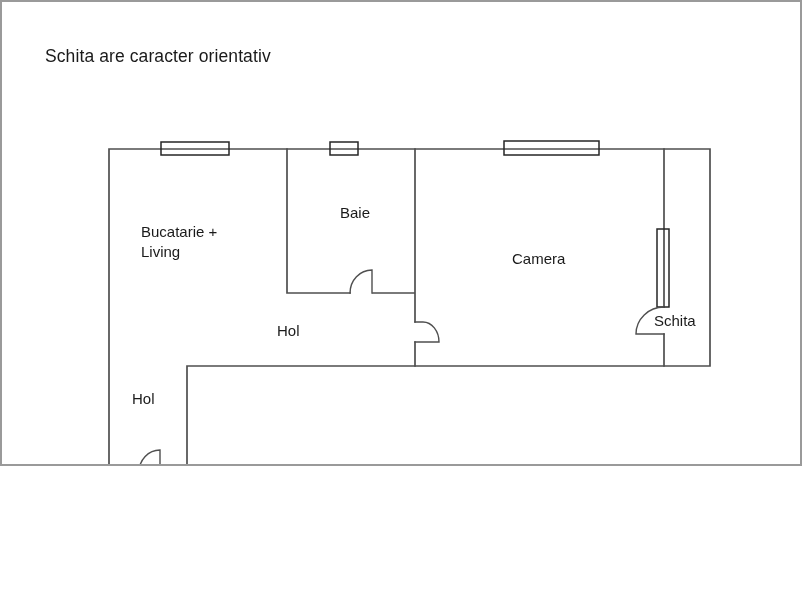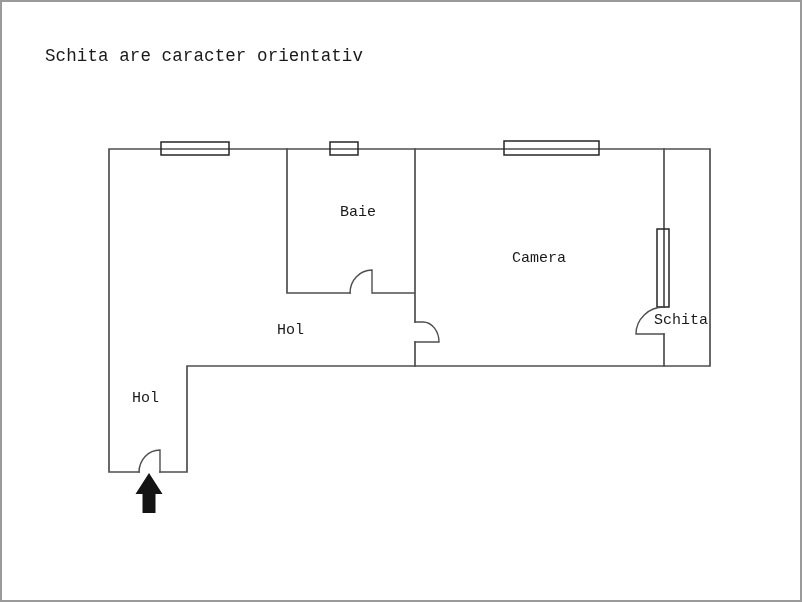--- a/index.html
+++ b/index.html
@@ -7,25 +7,25 @@
     --window:#262626;
     --text:#1a1a1a;
     --arrow:#141414;
     --border:#9a9a9a;
     --bg:#ffffff;
   }
   *{margin:0;padding:0;box-sizing:border-box;}
   html,body{background:#fff;}
   .canvas{
     position:relative;
-    width:802px;height:602px;
+    width:802px;height:466px;
     background:var(--bg);
     border:2px solid var(--border);
     overflow:hidden;
-    font-family:Liberation Mono, monospace;
+    font-family:Liberation Sans, sans-serif;
     color:var(--text);
   }
   .title{
     position:absolute;left:43px;top:44px;
     font-size:17.5px;letter-spacing:0.1px;
   }
   svg.plan{
     position:absolute;left:0;top:0;width:798px;height:598px;
     display:block;
   }
@@ -64,20 +64,21 @@
     <rect class="window" x="655" y="227" width="12" height="78"></rect>
 
     <path class="door" d="M137,470 A21,22 0 0 1 158,448 L158,470"></path>
     <path class="door" d="M348,291 A22,23 0 0 1 370,268 L370,291"></path>
     <path class="door" d="M413,320 L421,320 A16,20 0 0 1 437,340 L413,340"></path>
     <path class="door" d="M634,332 A28,27 0 0 1 662,305 M634,332 L662,332"></path>
 
     <polygon class="arrow" points="147,471 160.5,492 153.5,492 153.5,511 140.5,511 140.5,492 133.5,492"></polygon>
   </svg>
 
+  <div class="room-label l-bucatarie"><span>Bucatarie +</span><br><span>Living</span></div>
 
   <div class="room-label l-baie">Baie</div>
 
   <div class="room-label l-camera">Camera</div>
 
   <div class="room-label l-hol-upper">Hol</div>
 
   <div class="room-label l-hol-lower">Hol</div>
 
   <div class="room-label l-balcon">Schita</div>

